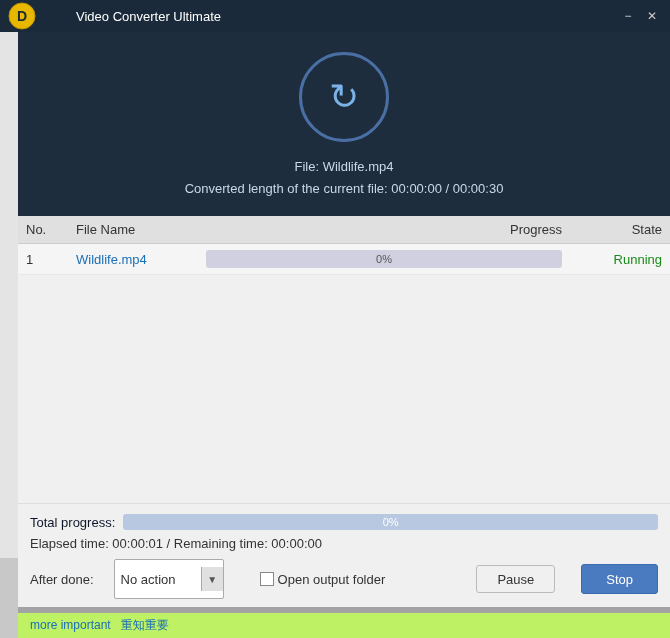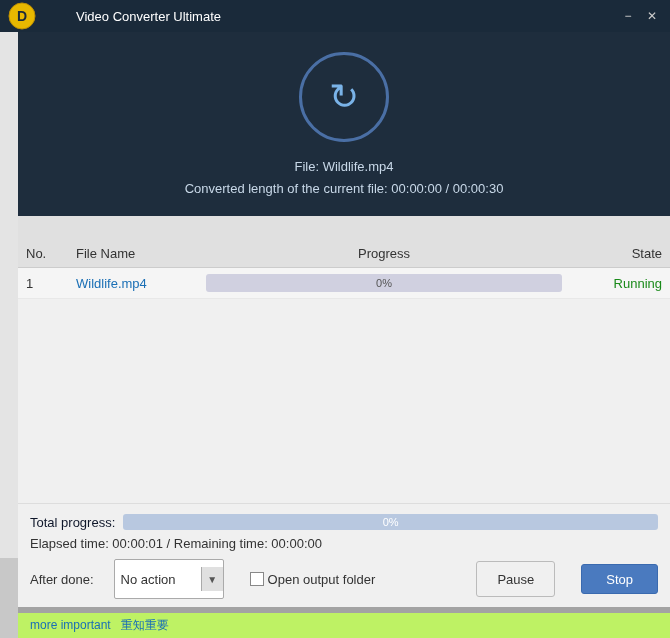--- a/index.html
+++ b/index.html
@@ -115,23 +115,22 @@
       grid-template-columns: 50px 130px 1fr 100px;
       background: #e0e0e0;
       border-bottom: 1px solid #ccc;
       padding: 6px 8px;
     }
 
     .table-header-cell {
       font-size: 13px;
       color: #333;
       font-weight: 500;
-      margin-top: 24px;
-    }
-    .table-header-cell.center { text-align: center; }
+    }
+    .table-header-cell.center { text-align: right; }
     .table-header-cell.right { text-align: right; }
 
     .table-body {
       flex: 1;
       overflow-y: auto;
     }
 
     .table-row {
       display: grid;
       grid-template-columns: 50px 130px 1fr 100px;
@@ -258,21 +257,21 @@
       justify-content: center;
       border-left: 1px solid #aaa;
       font-size: 10px;
       color: #555;
     }
 
     .checkbox-wrap {
       display: flex;
       align-items: center;
       gap: 4px;
-      margin-left: 6px;
+      margin-left: 16px;
     }
     .checkbox-box {
       width: 14px;
       height: 14px;
       border: 1px solid #888;
       background: #fff;
       display: inline-block;
     }
     .checkbox-label {
       font-size: 13px;
@@ -282,21 +281,21 @@
     .spacer { flex: 1; }
 
     .btn-pause {
       background: #f0f0f0;
       border: 1px solid #bbb;
       border-radius: 3px;
       padding: 5px 20px;
       font-size: 13px;
       color: #333;
       cursor: pointer;
-      height: 36px;
+      height: 28px;
       text-align: right;
     }
 
     .btn-stop {
       background: #4a7abf;
       border: 1px solid #3a6aaf;
       border-radius: 3px;
       padding: 5px 24px;
       font-size: 13px;
       color: #fff;

